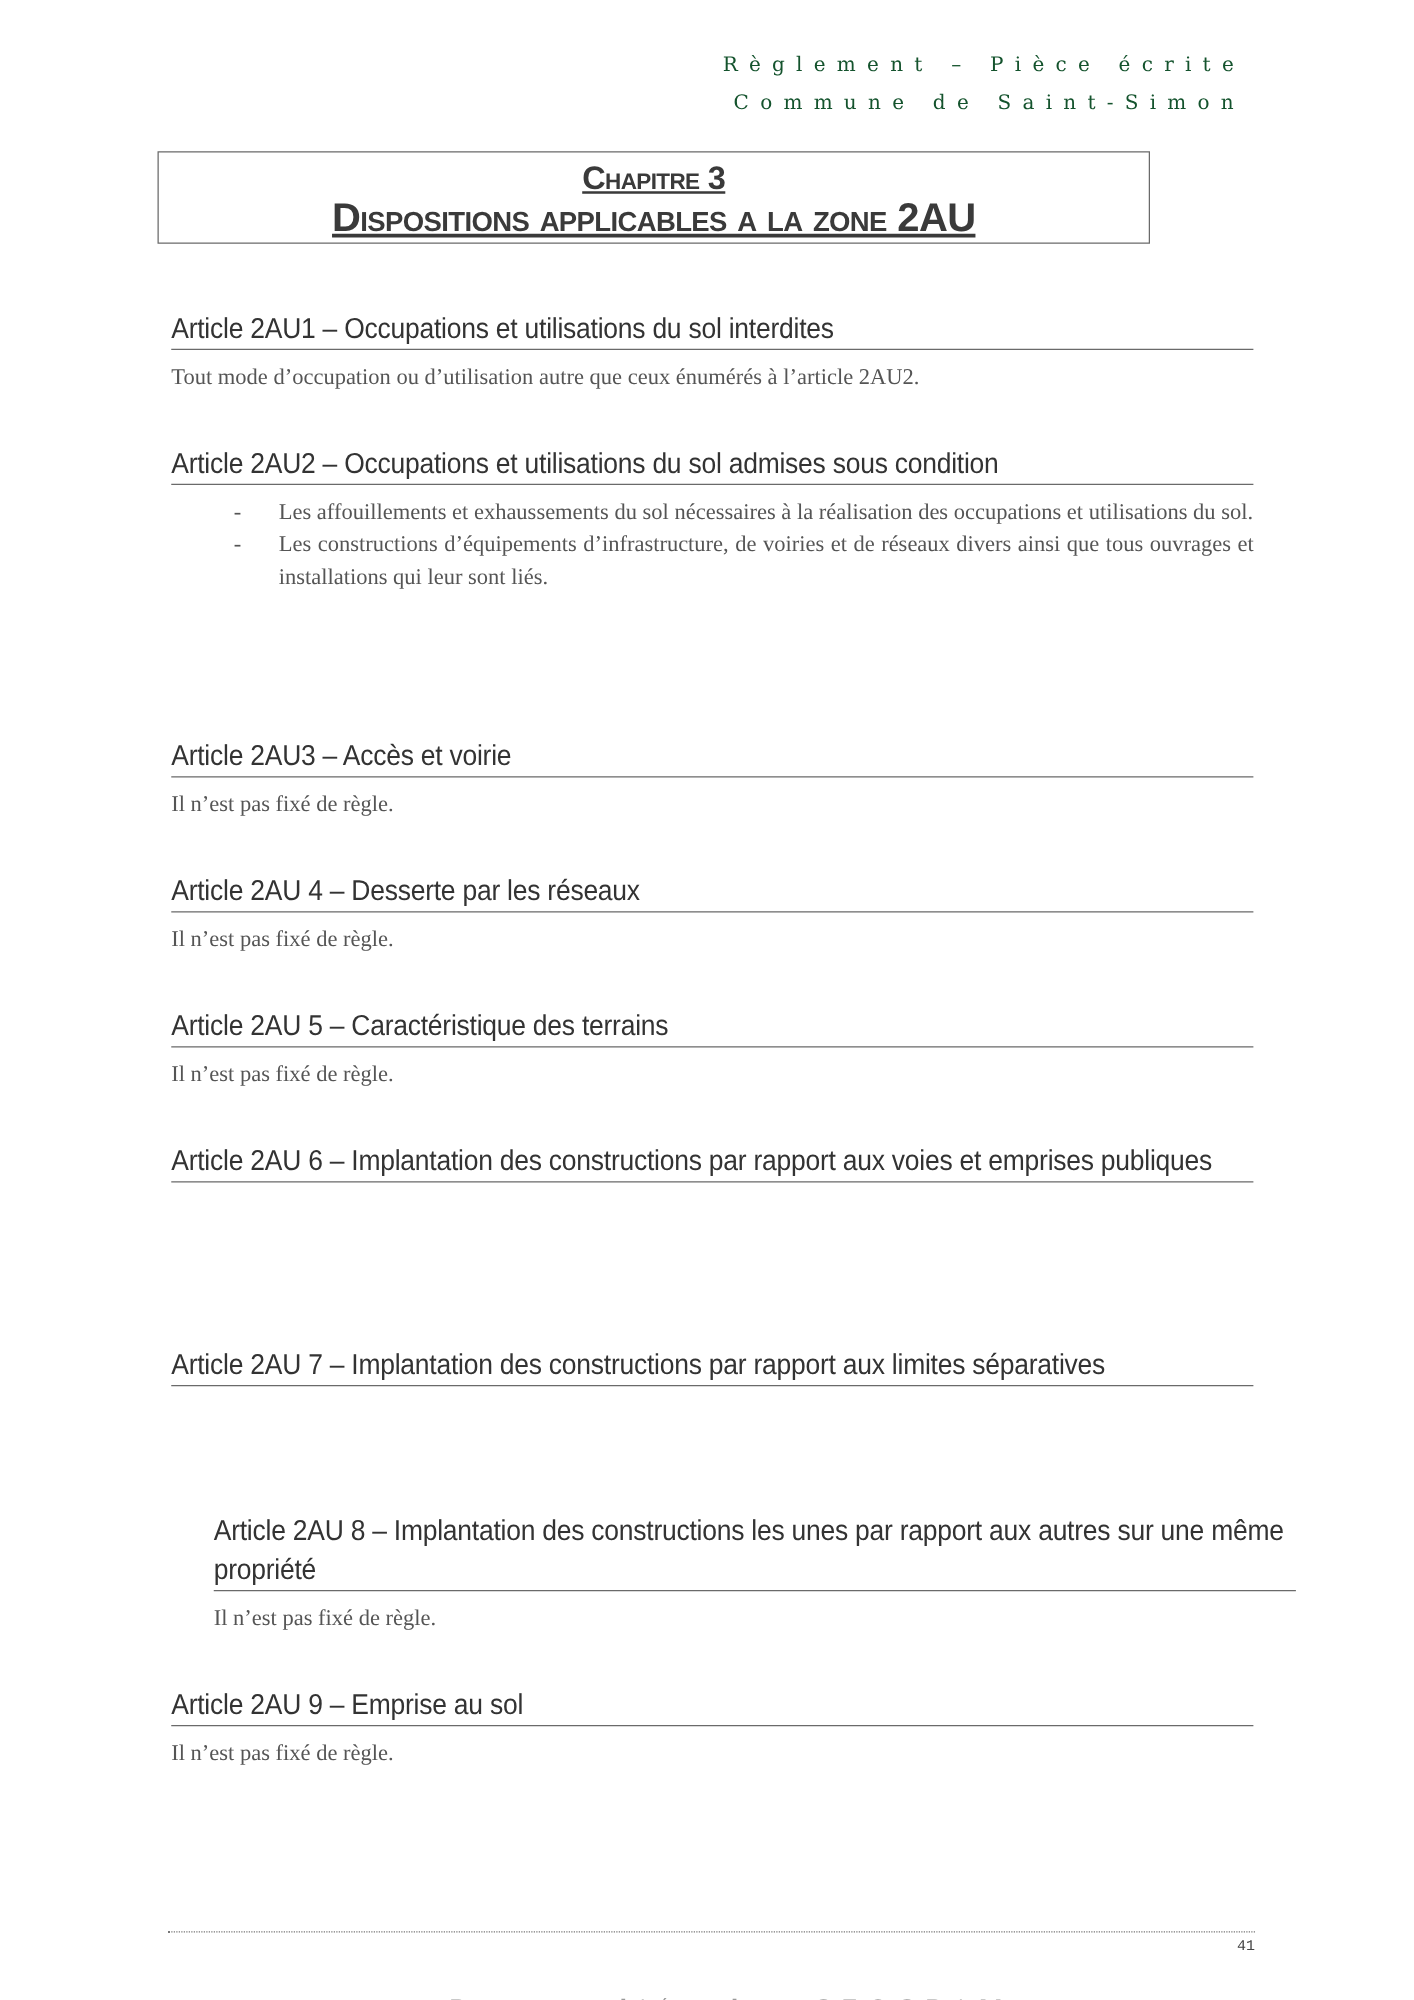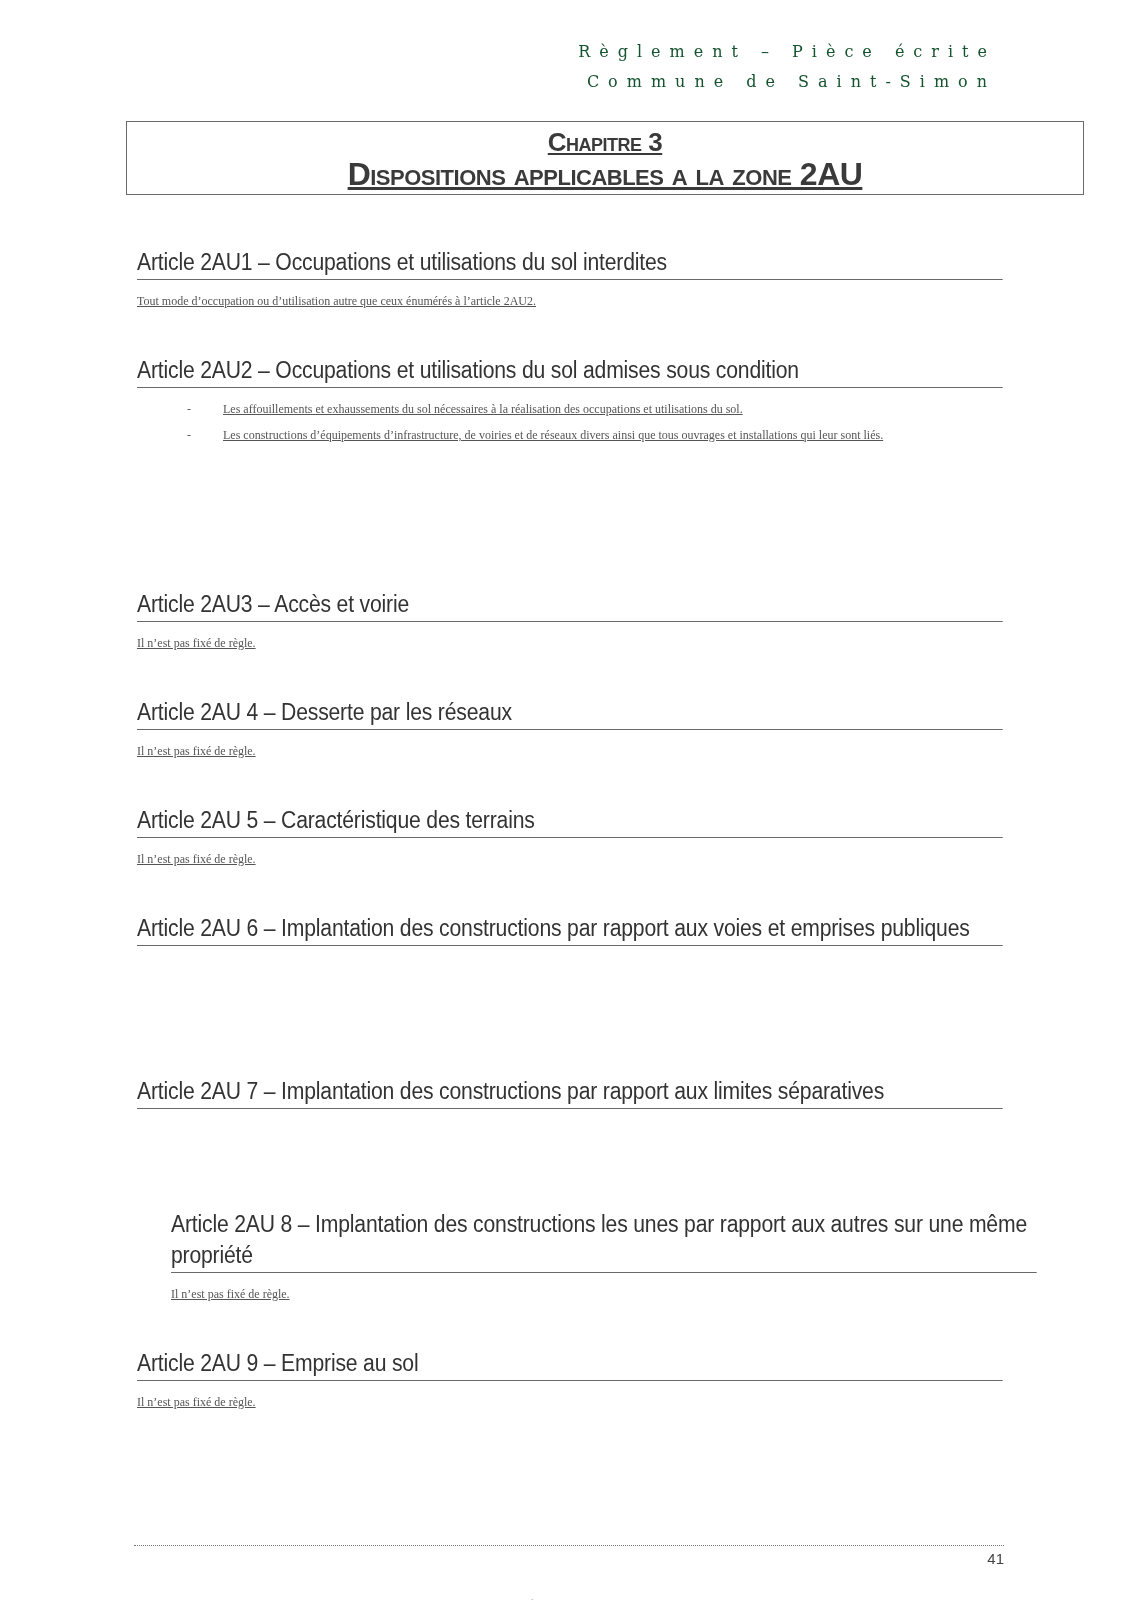--- a/index.html
+++ b/index.html
@@ -1,32 +1,32 @@
 <!DOCTYPE html>
 <html><head>
 <meta charset="utf-8">
 <style>
   html, body { margin:0; padding:0; background:#fff; }
   body { width:1131px; height:1600px; position:relative; overflow:hidden; }
   .running-head { position:absolute; right:135px; text-align:right; font-family:"DejaVu Serif", serif; color:#14532d; font-size:16px; letter-spacing:9px; }
   .rh1 { top:42px; }
   .rh2 { top:72px;margin-left:29px; }
-  .chapter-box { position:absolute; left:126px; top:121px; width:958px; height:74px; border:1.5px solid #6a6a6a; box-sizing:border-box; text-align:center; font-family:"Liberation Sans", sans-serif; color:#3a3a3a; }
+  .chapter-box { position:absolute; left:126px; top:121px; width:794px; height:74px; border:1.5px solid #6a6a6a; box-sizing:border-box; text-align:center; font-family:"Liberation Sans", sans-serif; color:#3a3a3a; }
   .chap-line { display:block; font-weight:bold; text-decoration:underline; font-variant:small-caps; letter-spacing:-0.5px; }
   .chap1 { font-size:26px; margin-top:4px; line-height:32px; }
   .chap2 { font-size:32px; line-height:32px; }
   .article { position:absolute; left:137px; width:866px; }
   .art-title { font-family:"Liberation Sans", sans-serif; font-size:23px; color:#333; border-bottom:1.5px solid #6a6a6a; padding-bottom:1px; line-height:31px; transform:scaleX(0.92); transform-origin:left; width:108.7%; box-sizing:border-box; letter-spacing:-0.2px; }
-  .art-body { font-family:"Liberation Serif", serif; font-size:12px; color:#555; line-height:26px; margin-top:8px; text-align:justify;text-decoration:underline; }
+  .art-body { font-family:"Liberation Serif", serif; font-size:18px; color:#555; line-height:26px; margin-top:8px; text-align:justify; }
   .art-body ul { list-style:none; margin:2px 0 0 0; padding:0 0 0 86px; }
   .art-body li { position:relative; }
   .art-body li .dash { position:absolute; left:-36px; }
   .footer-rule { position:absolute; left:134px; top:1545px; width:870px; border-top:1.5px dotted #777; }
   .footer-text { position:absolute; left:360px; top:1551px; font-family:"DejaVu Serif", serif; font-size:17px; color:#999; letter-spacing:9px;margin-top:46px; }
-  .page-num { position:absolute; right:127px; top:1550px; font-family:Liberation Sans, sans-serif; font-size:15px; color:#444; }
+  .page-num { position:absolute; right:127px; top:1550px; font-family:Liberation Mono, monospace; font-size:12px; color:#444; }
 </style>
 </head>
 <body>
 
 <div class="running-head rh1">Règlement – Pièce écrite</div>
 <div class="running-head rh2">Commune de Saint-Simon</div>
 
 <div class="chapter-box">
   <span class="chap-line chap1">Chapitre 3</span>
   <span class="chap-line chap2">Dispositions applicables a la zone 2AU</span>

